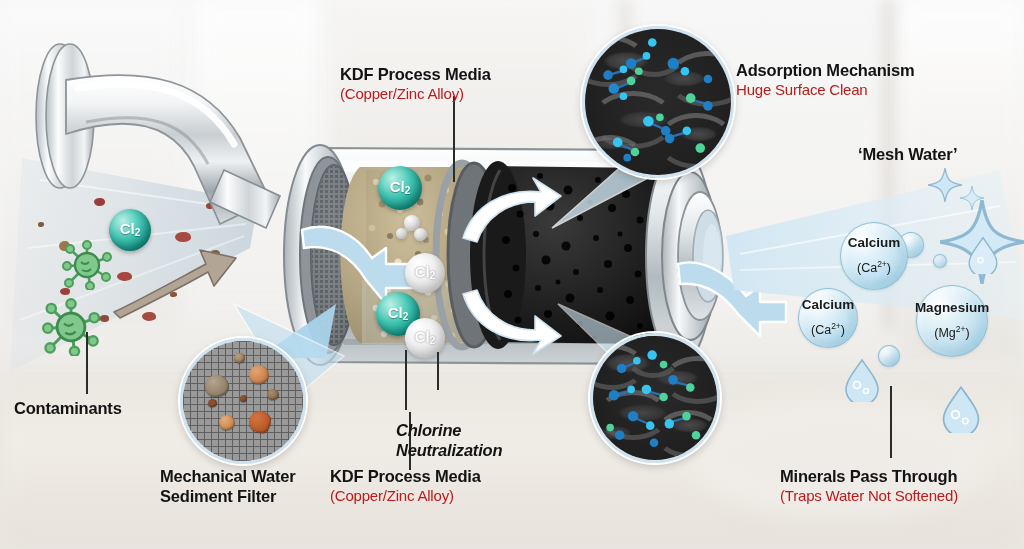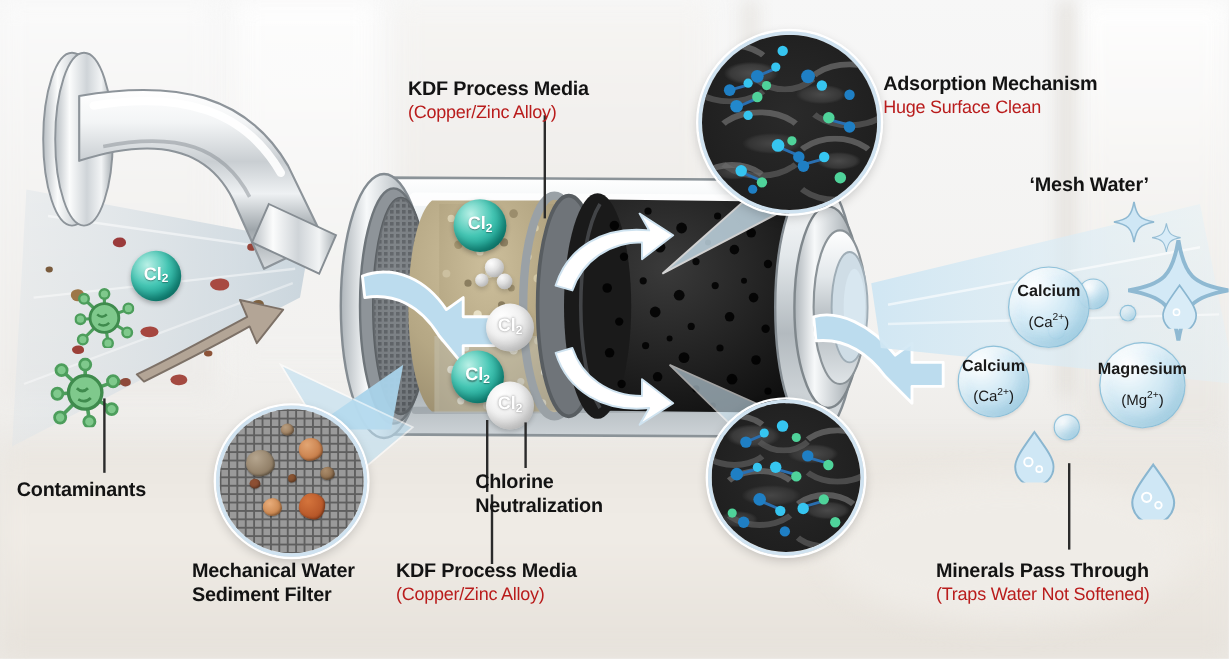--- a/index.html
+++ b/index.html
@@ -617,21 +617,21 @@
   <div class="lbl ctr" style="left:160px;top:466px;width:170px;">
     <div class="t1">Mechanical Water</div>
     <div class="t1">Sediment Filter</div>
   </div>
 
   <div class="lbl ctr" style="left:330px;top:466px;width:186px;">
     <div class="t1">KDF Process Media</div>
     <div class="t2">(Copper/Zinc Alloy)</div>
   </div>
 
-  <div class="lbl ctr" style="left:396px;top:392px;width:186px;">
+  <div class="lbl ctr" style="left:396px;top:420px;width:186px;font-style:italic;">
     <div class="t1">Chlorine</div>
     <div class="t1">Neutralization</div>
   </div>
 
   <div class="lbl ctr" style="left:780px;top:466px;width:240px;">
     <div class="t1">Minerals Pass Through</div>
     <div class="t2">(Traps Water Not Softened)</div>
   </div>
 
 </div>

